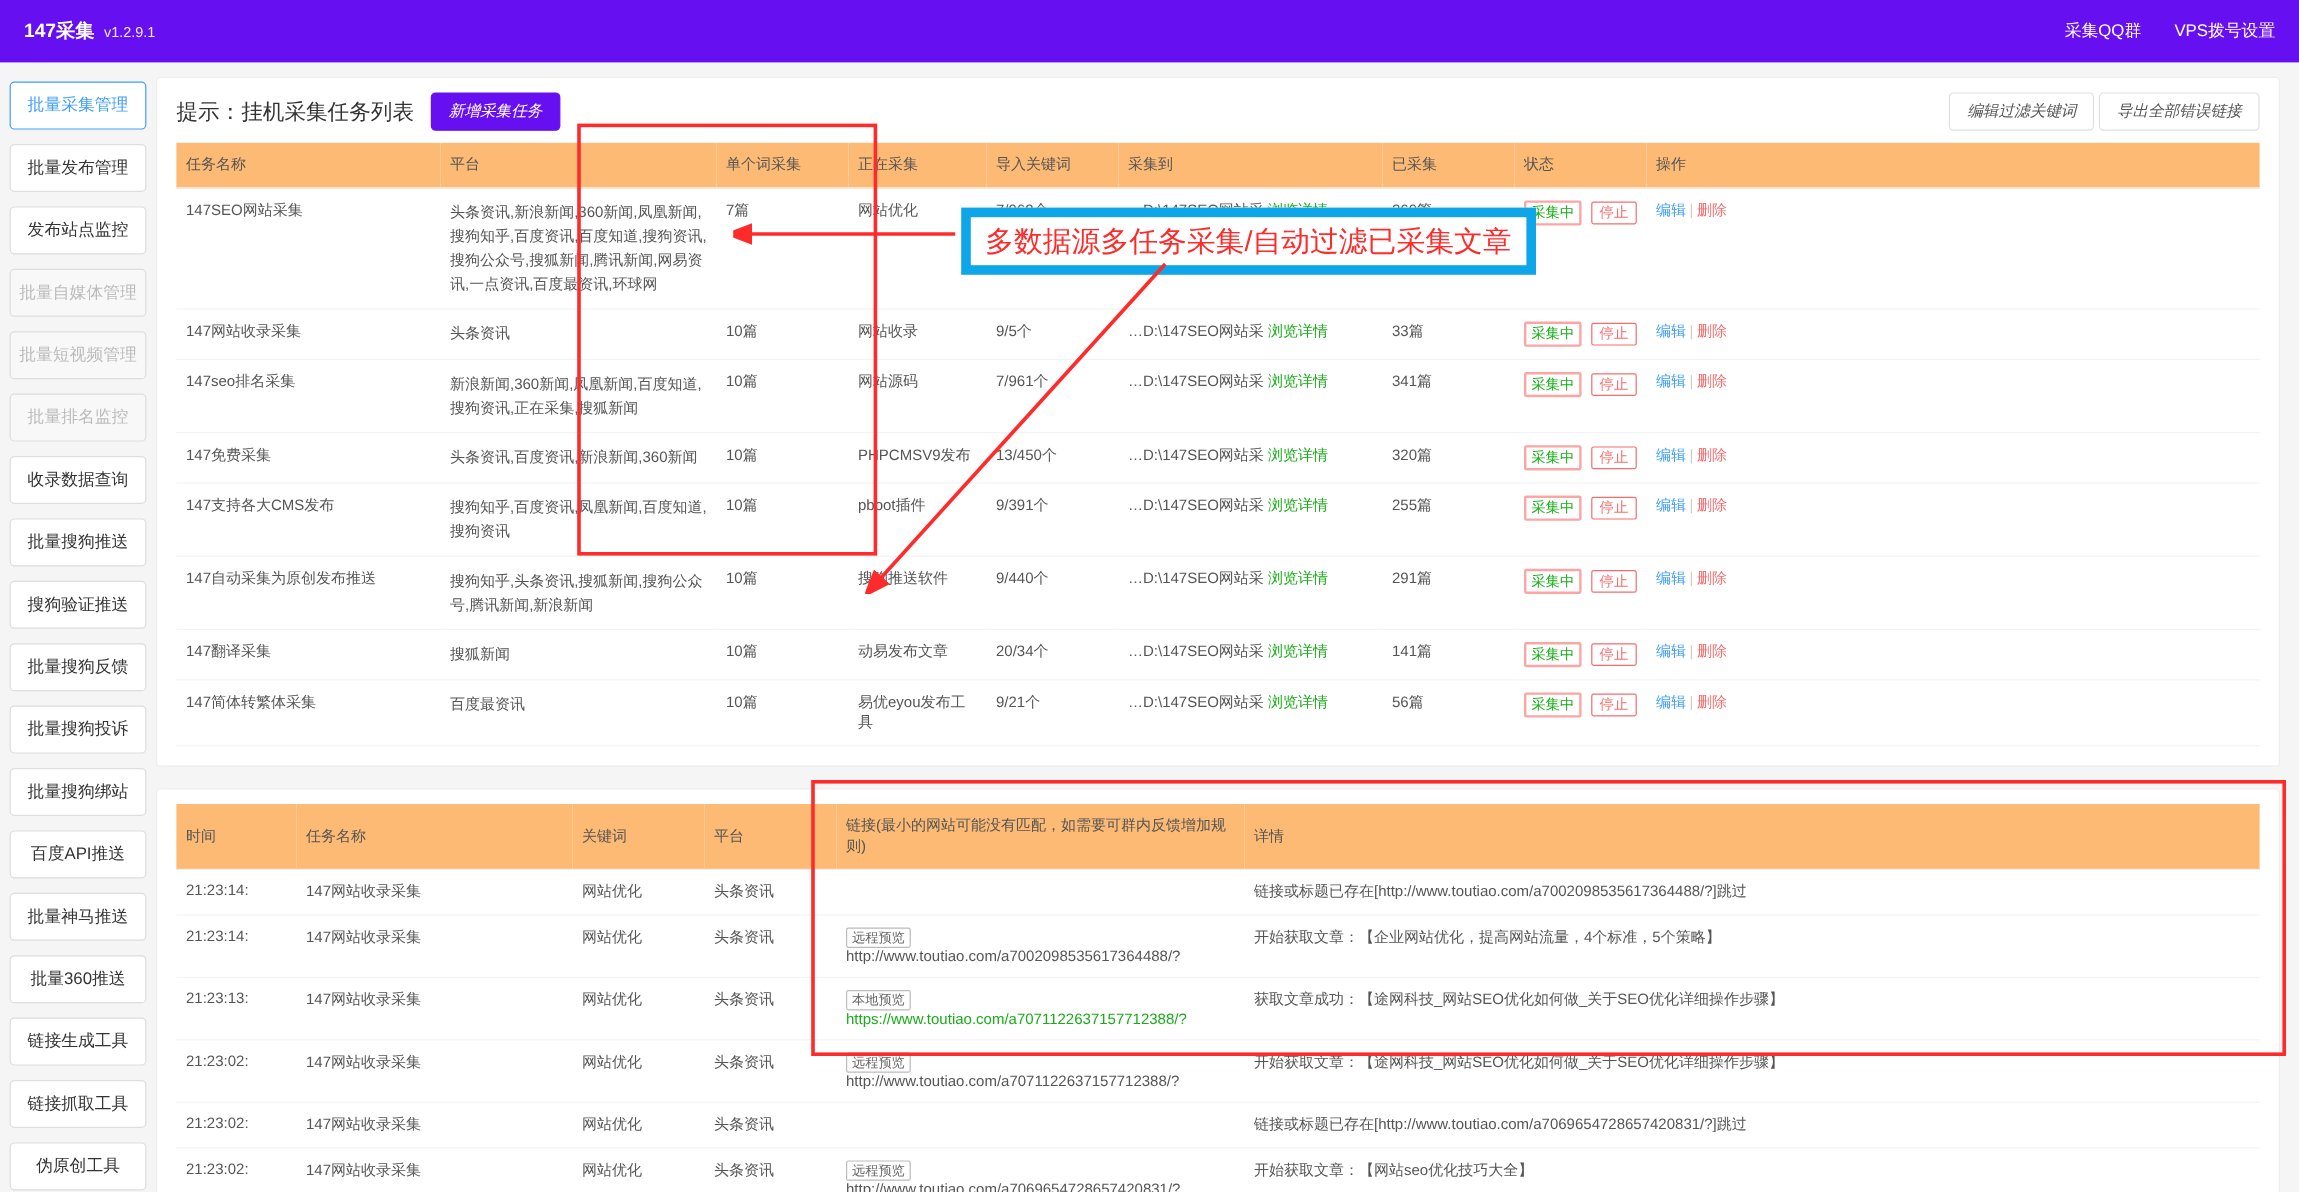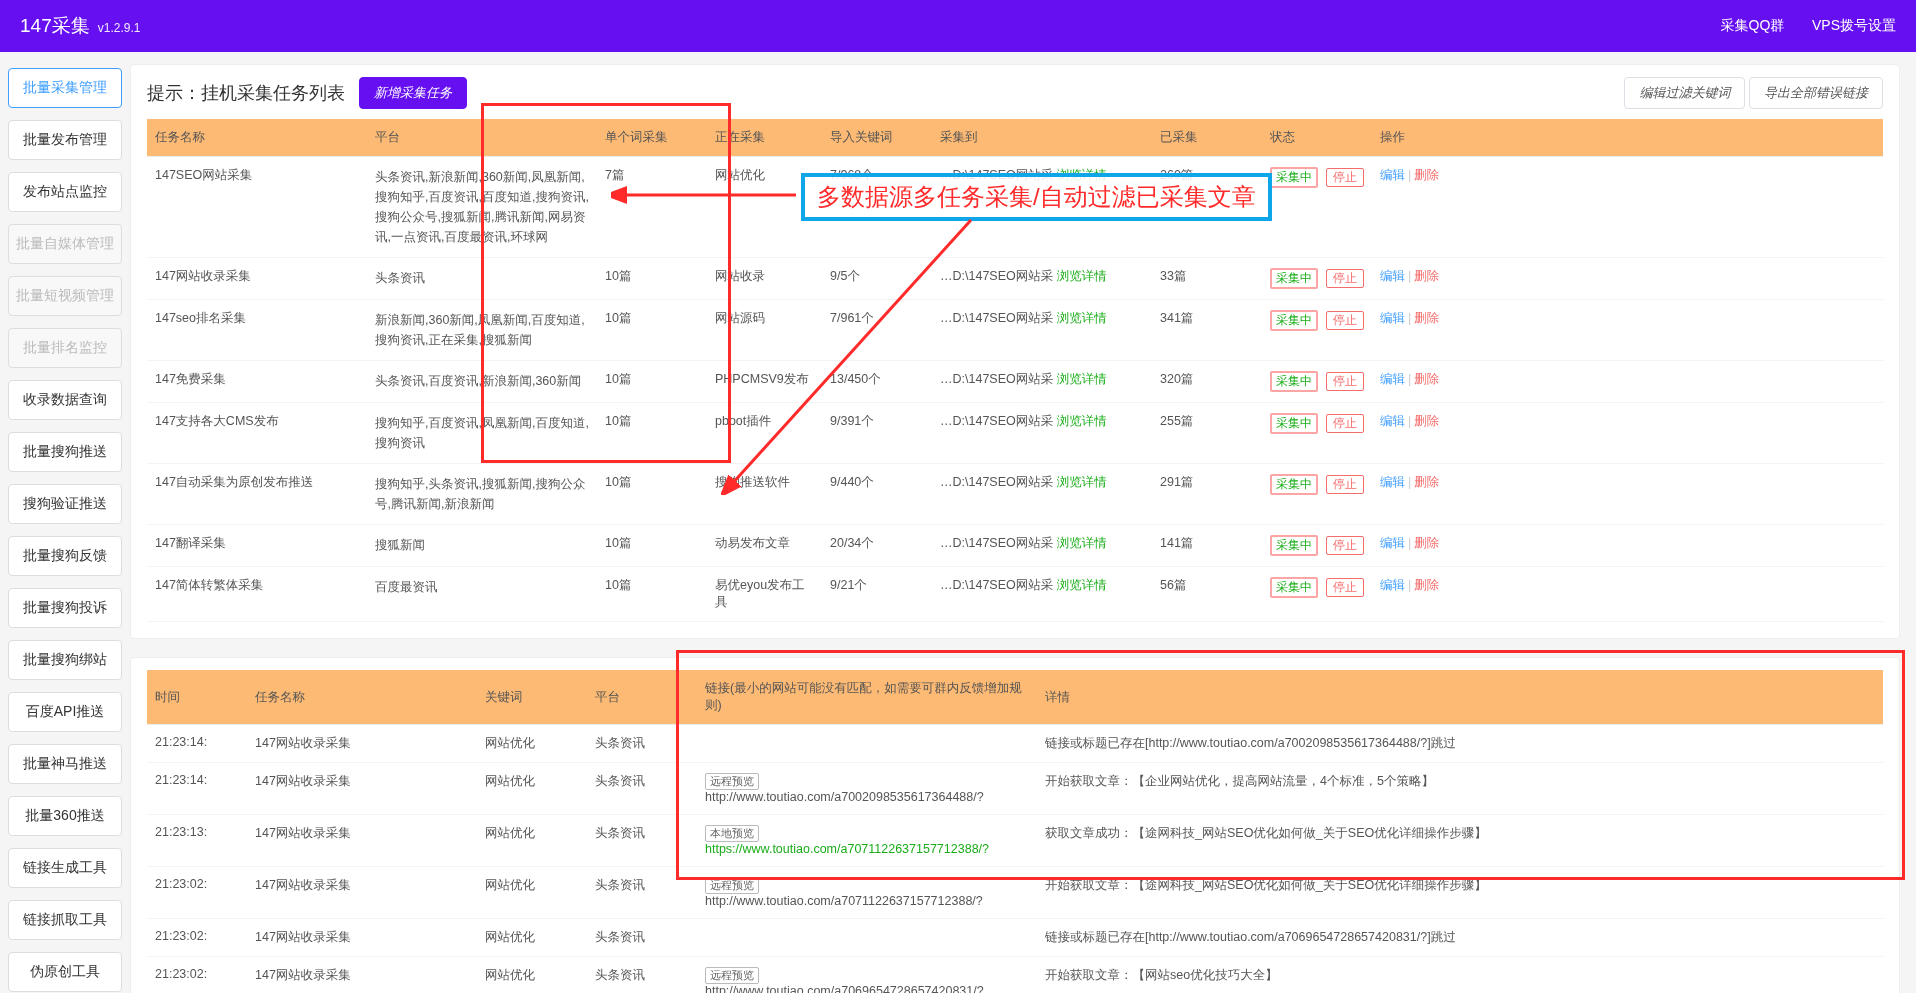--- a/index.html
+++ b/index.html
@@ -1,20 +1,20 @@
 <!DOCTYPE html>
 <html><head>
 <meta charset="utf-8">
 <style>
 * { margin: 0; padding: 0; box-sizing: border-box; font-family: "Microsoft YaHei", Arial, sans-serif; }
 body { background: #f5f5f5; font-size: 13px; color: #333; }
 
 .topbar { background: #6610f2; color: #fff; height: 52px; display: flex; align-items: center; padding: 0 20px; justify-content: space-between; }
 .topbar-left { display: flex; align-items: baseline; gap: 8px; }
-.topbar-title { font-size: 19px; font-weight: 400; }
+.topbar-title { font-size: 16px; font-weight: 700; }
 .topbar-version { font-size: 12px; opacity: .9; }
 .topbar-right a { color: #fff; text-decoration: none; margin-left: 24px; font-size: 14px; }
 
 .layout { display: flex; }
 
 .sidebar { width: 130px; padding: 16px 8px; display: flex; flex-direction: column; gap: 12px; }
 .sidebar-item { background: #fff; border: 1px solid #ddd; border-radius: 4px; padding: 10px 4px; text-align: center; font-size: 14px; cursor: pointer; }
 .sidebar-item.active { border-color: #409eff; color: #409eff; }
 .sidebar-item.disabled { color: #bbb; background: #f8f8f8; cursor: not-allowed; }
 
@@ -39,21 +39,21 @@
 .op-edit { color: #409eff; cursor: pointer; }
 .op-del { color: #f56c6c; cursor: pointer; }
 .divider { color: #ccc; margin: 0 3px; }
 
 .tag-box { display: inline-block; border: 1px solid #bbb; color: #666; padding: 0 4px; font-size: 11px; border-radius: 2px; margin-right: 4px; }
 .url-text { color: #555; }
 .url-green { color: #1aad19; }
 
 
 .anno-box { position: absolute; border: 3px solid #ff2a2a; pointer-events: none; }
-.anno-text { position: absolute; color: #ff2a2a; font-size: 24px; font-weight: 500; pointer-events: none; border: 4px solid #0ea5e9; padding: 4px 12px; background: rgba(255,255,255,.85); }
+.anno-text { position: absolute; color: #ff2a2a; font-size: 24px; font-weight: 500; pointer-events: none; border: 8px solid #0ea5e9; padding: 4px 12px; background: rgba(255,255,255,.85); }
 .anno-arrow { position: absolute; pointer-events: none; }
 </style>
 </head>
 <body>
 
 <div class="topbar">
   <div class="topbar-left">
     <span class="topbar-title">147采集</span>
     <span class="topbar-version">v1.2.9.1</span>
   </div>

